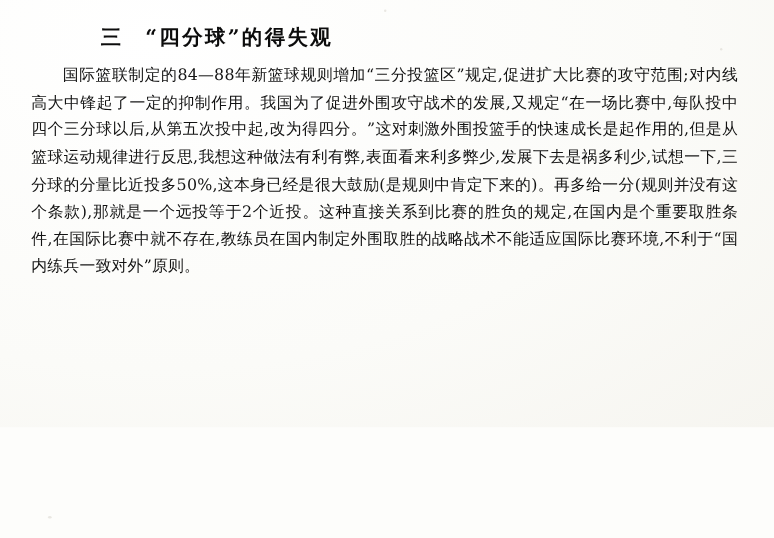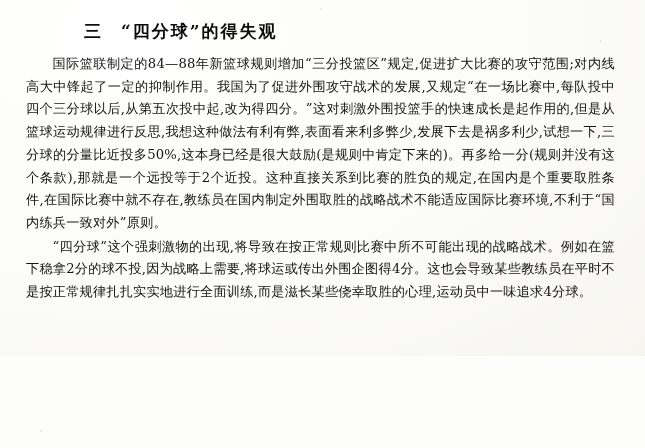--- a/index.html
+++ b/index.html
@@ -58,19 +58,18 @@
 <body>
 
 <div class="page">
 
   <div class="heading">
     <span class="num">三</span><span>“四分球”的得失观</span>
   </div>
 
   <div class="body-text">
     <p class="para">国际篮联制定的84—88年新篮球规则增加“三分投篮区”规定,促进扩大比赛的攻守范围;对内线高大中锋起了一定的抑制作用。我国为了促进外围攻守战术的发展,又规定“在一场比赛中,每队投中四个三分球以后,从第五次投中起,改为得四分。”这对刺激外围投篮手的快速成长是起作用的,但是从篮球运动规律进行反思,我想这种做法有利有弊,表面看来利多弊少,发展下去是祸多利少,试想一下,三分球的分量比近投多50%,这本身已经是很大鼓励(是规则中肯定下来的)。再多给一分(规则并没有这个条款),那就是一个远投等于2个近投。这种直接关系到比赛的胜负的规定,在国内是个重要取胜条件,在国际比赛中就不存在,教练员在国内制定外围取胜的战略战术不能适应国际比赛环境,不利于“国内练兵一致对外”原则。</p>
-    <p class="para">“四分球”这个强刺激物的出现,将导致在按正常规则比赛中所不可能出现的战略战术。例如在篮下稳拿2分的球不投,因为战略上需要,将球运或传出外围企图得4分。这也会导致某些教练员在平时不是按正常规律扎扎实实地进行全面训练,而是滋长某些侥幸取胜的心理,运动员中一味追求4分球。</p>
   </div>
 
   <div class="speck" style="left:600px; top:40px; width:2px; height:2px;"></div>
   <div class="speck" style="left:40px; top:430px; width:3px; height:2px;"></div>
   <div class="speck" style="left:320px; top:8px; width:2px; height:2px;"></div>
 </div>
 
 </body></html>

